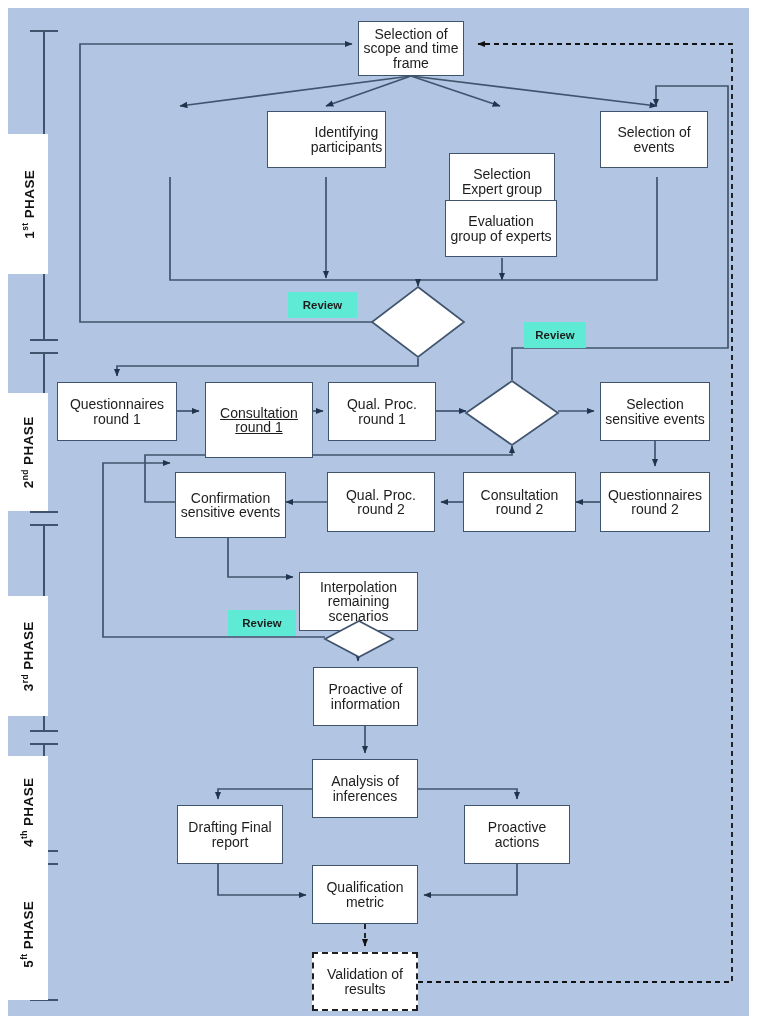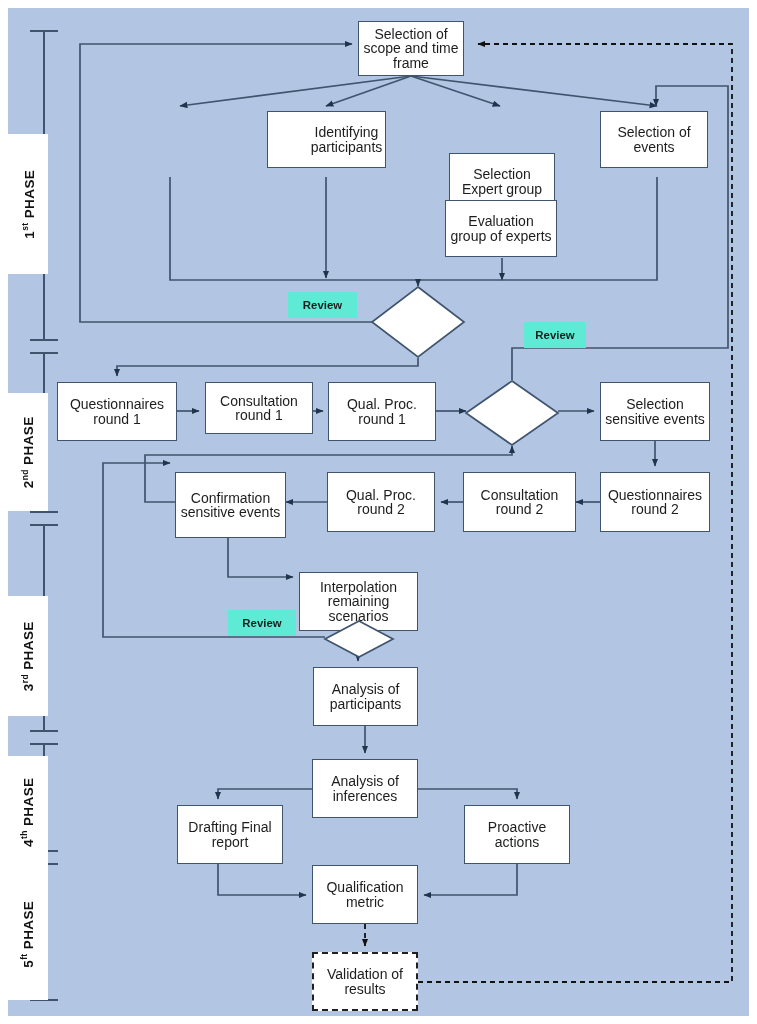--- a/index.html
+++ b/index.html
@@ -199,21 +199,21 @@
   <div class="flag" style="left:288px;top:292px;width:69px;height:26px;">Review</div>
 
   <div class="diamond" style="left:370px;top:285px;width:96px;height:74px;">
     <svg width="96" height="74" viewBox="0 0 96 74">
       <polygon points="48,2 94,37 48,72 2,37" fill="#ffffff" stroke="#41546e" stroke-width="1.7"></polygon>
     </svg>
   </div>
 
   <div class="node" style="left:57px;top:382px;width:120px;height:59px;">Questionnaires round 1</div>
 
-  <div class="node" style="left:205px;top:382px;width:108px;height:52px;">Consultation round 1</div>
+  <div class="node" style="left:205px;top:382px;width:108px;height:76px;text-decoration:underline;">Consultation round 1</div>
 
   <div class="node" style="left:328px;top:382px;width:108px;height:59px;">Qual. Proc. round 1</div>
 
   <div class="node" style="left:600px;top:382px;width:110px;height:59px;">Selection sensitive events</div>
 
   <div class="flag" style="left:524px;top:322px;width:62px;height:26px;">Review</div>
 
   <div class="diamond" style="left:464px;top:379px;width:96px;height:68px;">
     <svg width="96" height="68" viewBox="0 0 96 68">
       <polygon points="48,2 94,34 48,66 2,34" fill="#ffffff" stroke="#41546e" stroke-width="1.7"></polygon>
@@ -231,21 +231,21 @@
   <div class="node" style="left:299px;top:572px;width:119px;height:59px;">Interpolation remaining scenarios</div>
 
   <div class="flag" style="left:228px;top:610px;width:68px;height:26px;">Review</div>
 
   <div class="diamond" style="left:323px;top:619px;width:72px;height:40px;">
     <svg width="72" height="40" viewBox="0 0 72 40">
       <polygon points="36,2 70,20 36,38 2,20" fill="#ffffff" stroke="#41546e" stroke-width="1.7"></polygon>
     </svg>
   </div>
 
-  <div class="node" style="left:313px;top:667px;width:105px;height:59px;">Analysis of participants</div>
+  <div class="node" style="left:313px;top:667px;width:105px;height:59px;">Proactive of information</div>
 
   <div class="node" style="left:312px;top:759px;width:106px;height:59px;">Analysis of inferences</div>
 
   <div class="node" style="left:177px;top:805px;width:106px;height:59px;">Drafting Final report</div>
 
   <div class="node" style="left:464px;top:805px;width:106px;height:59px;">Proactive actions</div>
 
   <div class="node" style="left:312px;top:865px;width:106px;height:59px;">Qualification metric</div>
 
   <div class="node dashed" style="left:312px;top:952px;width:106px;height:59px;">Validation of results</div>

